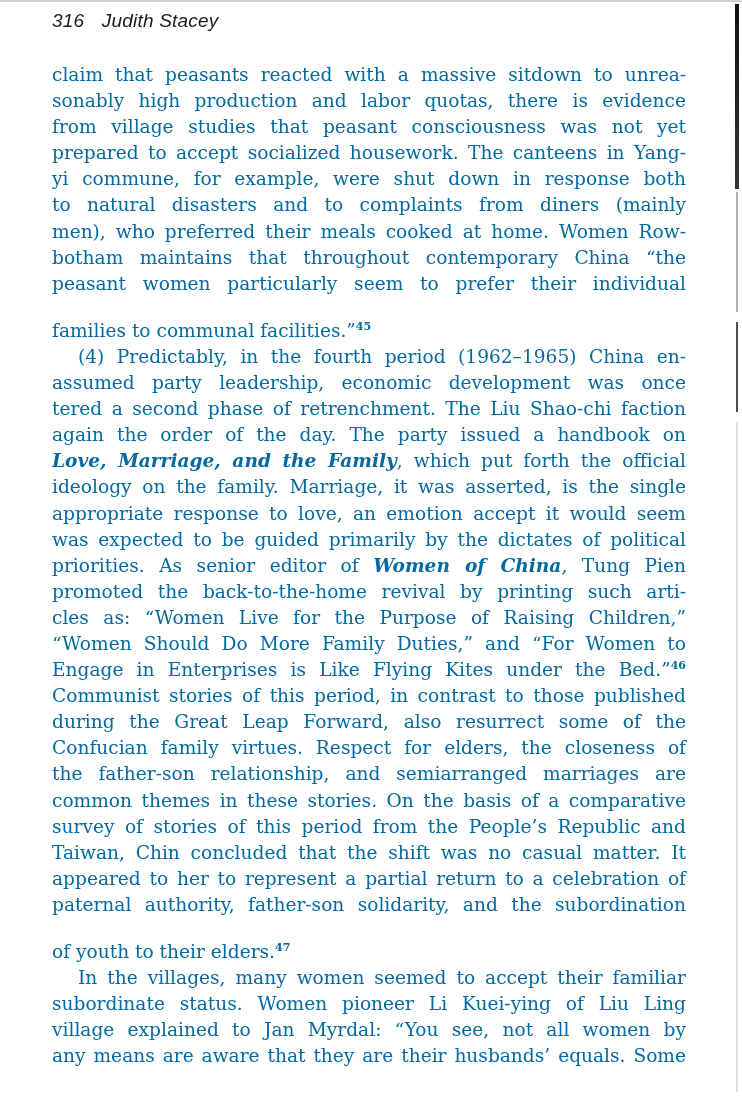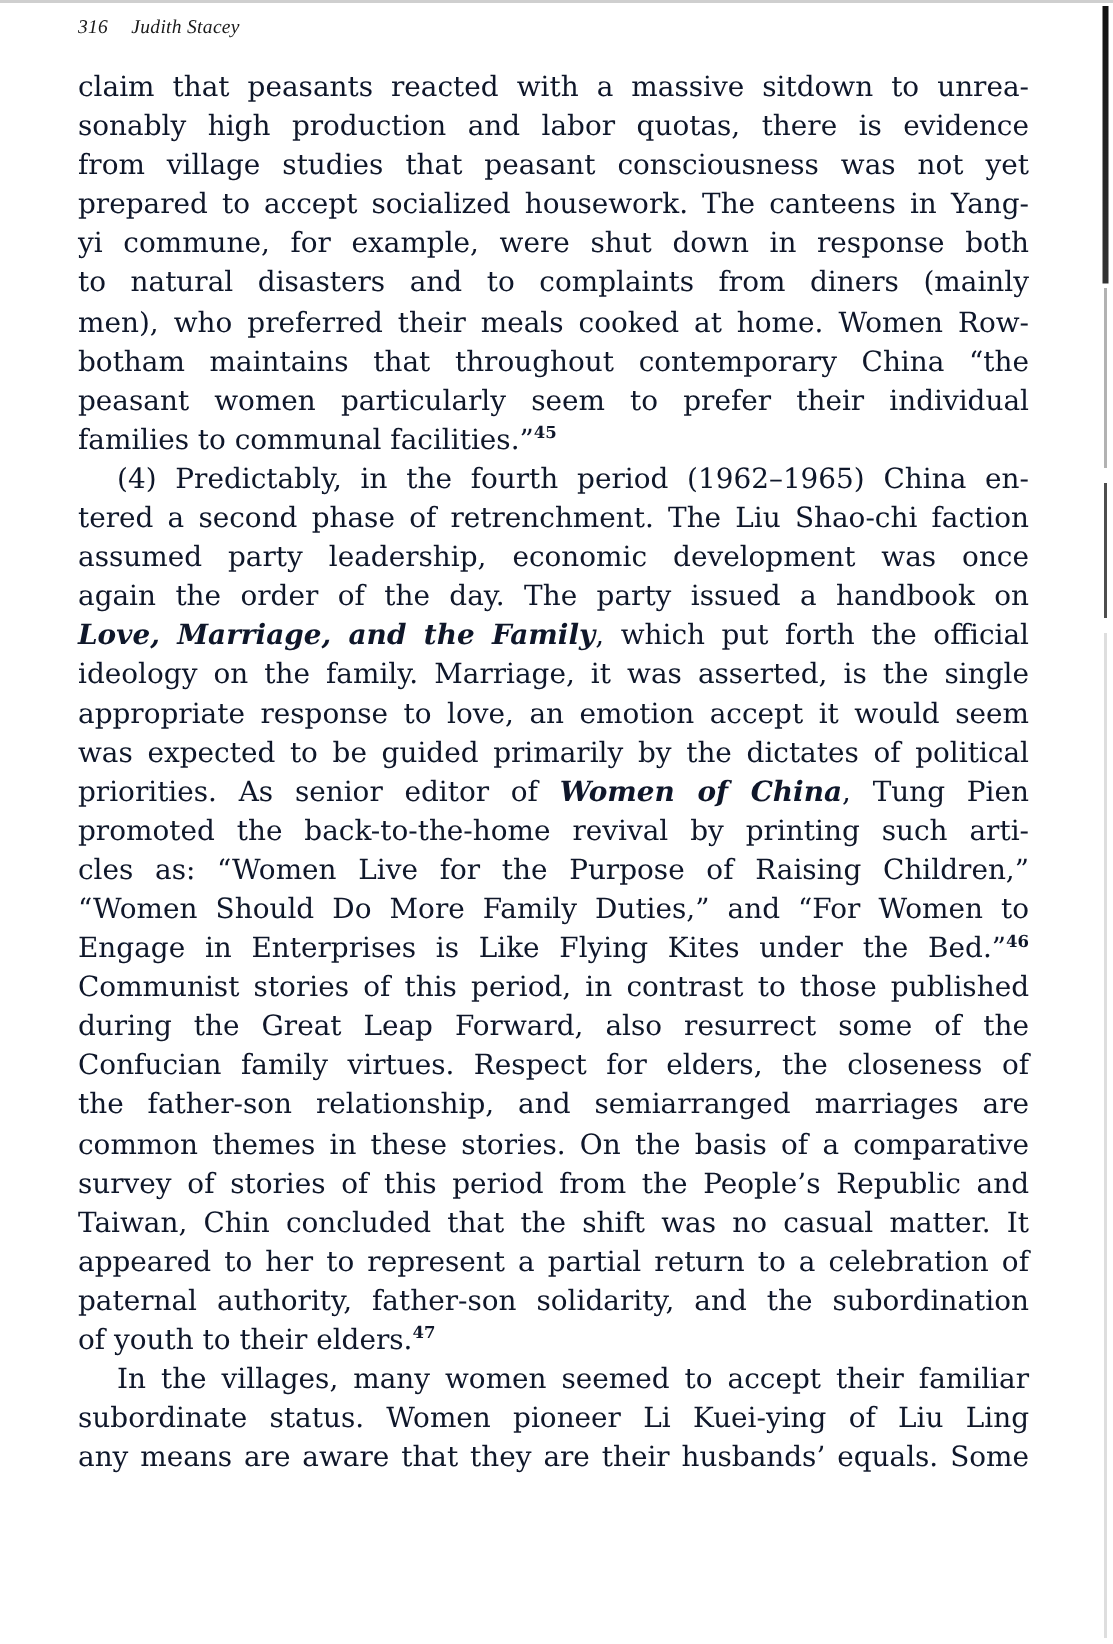--- a/index.html
+++ b/index.html
@@ -13,31 +13,31 @@
   .edge {
     position: absolute; top: 0; right: 0; width: 10px; height: 1096px;
     background: #ffffff;
   }
   .edge-line {
     position: absolute; left: 4px; width: 2px; background: #222;
   }
   .edge-dark { position:absolute; left: 3px; width: 4px; top: 2px; height: 185px; background: linear-gradient(#111, #333); }
   .running-head {
     position: absolute; left: 52px; top: 8px;
-    font-family: Liberation Serif, serif; font-style: italic;
-    font-size: 13px; color: #1a1a1a; letter-spacing: 0.2px;
+    font-family: Liberation Sans, sans-serif; font-style: italic;
+    font-size: 19px; color: #1a1a1a; letter-spacing: 0.2px;
   }
   .running-head .num { font-style: italic; margin-right: 12px; }
   .body-text {
-    position: absolute; left: 52px; top: 44px; width: 634px;
+    position: absolute; left: 52px; top: 60px; width: 634px;
     font-family: "DejaVu Serif", serif; font-size: 18.6px;
-    line-height: 26.1px; color: #0f172a;
+    line-height: 26.1px; color: #0369a1;
   }
   .line { display: block; white-space: nowrap; text-align: justify; text-align-last: justify; height: 26.1px; }
-  .line.last { text-align-last: left; }
+  .line.last { text-align-last: left; margin-top: 21px; }
   .indent { padding-left: 26px; }
   sup { font-size: 11px; line-height: 0; vertical-align: 7px; font-weight: bold; }
   i { font-style: italic; font-weight: bold; }
 </style>
 </head>
 <body>
 
 <div class="page">
   <div class="running-head">
     <span class="num">316</span>
@@ -51,22 +51,22 @@
     <span class="line">from village studies that peasant consciousness was not yet</span>
     <span class="line">prepared to accept socialized housework. The canteens in Yang-</span>
     <span class="line">yi commune, for example, were shut down in response both</span>
     <span class="line">to natural disasters and to complaints from diners (mainly</span>
     <span class="line">men), who preferred their meals cooked at home. Women Row-</span>
     <span class="line">botham maintains that throughout contemporary China “the</span>
     <span class="line">peasant women particularly seem to prefer their individual</span>
     <span class="line last"><span>families to communal facilities.”</span><sup>45</sup></span>
 
     <span class="line indent">(4) Predictably, in the fourth period (1962–1965) China en-</span>
+    <span class="line">assumed party leadership, economic development was once</span>
     <span class="line">tered a second phase of retrenchment. The Liu Shao-chi faction</span>
-    <span class="line">assumed party leadership, economic development was once</span>
     <span class="line">again the order of the day. The party issued a handbook on</span>
     <span class="line"><i>Love, Marriage, and the Family</i><span>, which put forth the official</span></span>
     <span class="line">ideology on the family. Marriage, it was asserted, is the single</span>
     <span class="line">appropriate response to love, an emotion accept it would seem</span>
     <span class="line">was expected to be guided primarily by the dictates of political</span>
     <span class="line"><span>priorities. As senior editor of </span><i>Women of China</i><span>, Tung Pien</span></span>
     <span class="line">promoted the back-to-the-home revival by printing such arti-</span>
     <span class="line">cles as: “Women Live for the Purpose of Raising Children,”</span>
     <span class="line">“Women Should Do More Family Duties,” and “For Women to</span>
     <span class="line"><span>Engage in Enterprises is Like Flying Kites under the Bed.”</span><sup>46</sup></span>
@@ -76,20 +76,21 @@
     <span class="line">the father-son relationship, and semiarranged marriages are</span>
     <span class="line">common themes in these stories. On the basis of a comparative</span>
     <span class="line">survey of stories of this period from the People’s Republic and</span>
     <span class="line">Taiwan, Chin concluded that the shift was no casual matter. It</span>
     <span class="line">appeared to her to represent a partial return to a celebration of</span>
     <span class="line">paternal authority, father-son solidarity, and the subordination</span>
     <span class="line last"><span>of youth to their elders.</span><sup>47</sup></span>
 
     <span class="line indent">In the villages, many women seemed to accept their familiar</span>
     <span class="line">subordinate status. Women pioneer Li Kuei-ying of Liu Ling</span>
+    <span class="line">village explained to Jan Myrdal: “You see, not all women by</span>
     <span class="line">any means are aware that they are their husbands’ equals. Some</span>
   </div>
 
   <div class="edge">
     <div class="edge-dark"></div>
     <div class="edge-line" style="top:190px;height:120px;opacity:0.35;"></div>
     <div class="edge-line" style="top:320px;height:90px;opacity:0.8;"></div>
     <div class="edge-line" style="top:420px;height:670px;opacity:0.15;"></div>
   </div>
 </div>

